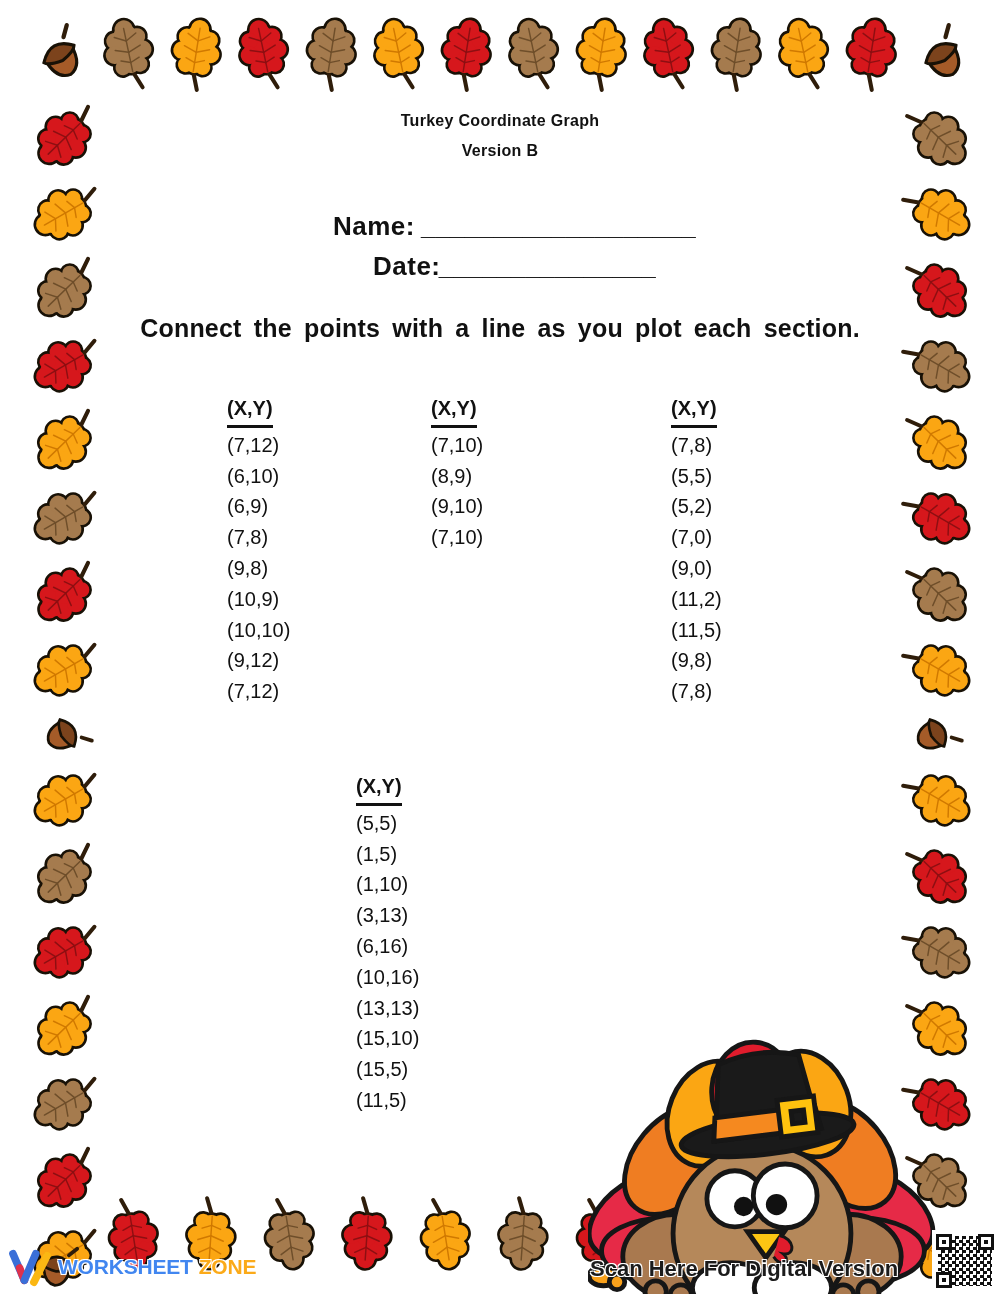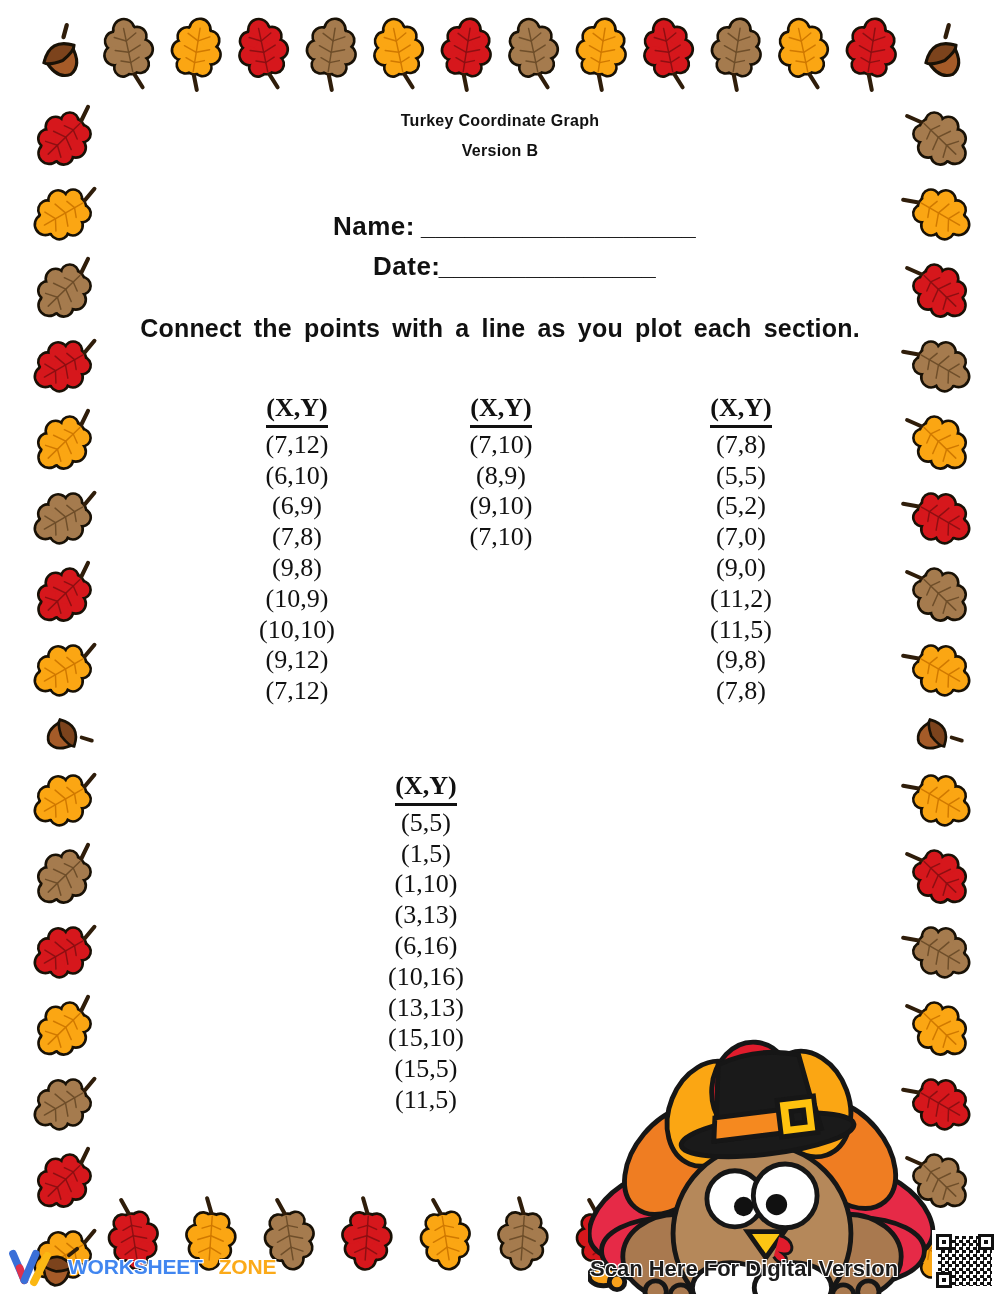--- a/index.html
+++ b/index.html
@@ -32,22 +32,22 @@
 
   
   .title{position:absolute;top:106px;left:0;right:0;text-align:center;z-index:2;
          font-size:16px;font-weight:700;line-height:30px;letter-spacing:.3px;}
   .fill-row{position:absolute;z-index:2;font-size:26px;font-weight:700;letter-spacing:.5px;}
   .fill-row .blank{font-weight:400;letter-spacing:0;font-style:italic;}
   .name-row{top:211px;left:333px;}
   .date-row{top:251px;left:373px;}
   .instruction{position:absolute;top:314px;left:0;right:0;text-align:center;z-index:2;
                font-size:25px;font-weight:700;word-spacing:5px;letter-spacing:.2px;}
-  .coord-col{position:absolute;width:140px;text-align:center;z-index:2;
-             font-size:26px;line-height:30.8px;font-family:Liberation Serif, serif;}
+  .coord-col{position:absolute;width:140px;text-align:left;z-index:2;
+             font-size:20px;line-height:30.8px;}
   .col-1{left:227px;top:393px;}
   .col-2{left:431px;top:393px;}
   .col-3{left:671px;top:393px;}
   .col-4{left:356px;top:771px;}
   .coord-header{display:inline-block;font-weight:700;border-bottom:3px solid #111;
                 padding-bottom:1px;margin-bottom:2px;}
 
   
   .turkey-wrap{position:absolute;left:588px;top:1032px;width:348px;height:262px;z-index:5;line-height:0;}
   .turkey-wrap svg{width:100%;height:100%;}
@@ -55,21 +55,21 @@
   
   .scan-text{position:absolute;left:590px;top:1256px;z-index:6;font-size:22px;font-weight:600;color:#1b1b1b;
              text-shadow:-1px -1px 0 #fff,1px -1px 0 #fff,-1px 1px 0 #fff,1px 1px 0 #fff;}
   .qr{position:absolute;right:2px;bottom:2px;width:66px;height:62px;background:#fff;z-index:7;}
   .qr-noise{position:absolute;inset:6px;
             background:conic-gradient(#111 0 25%,#fff 0 50%,#111 0 75%,#fff 0) 0 0/7px 7px;}
   .qr-f{position:absolute;width:16px;height:16px;border:3px solid #111;background:#fff;box-sizing:border-box;}
   .qr-f::after{content:"";position:absolute;left:3px;top:3px;width:4px;height:4px;background:#111;}
   .qr-f.tl{left:4px;top:4px;} .qr-f.tr{right:4px;top:4px;} .qr-f.bl{left:4px;bottom:4px;}
 
-  .logo{position:absolute;left:6px;top:1248px;z-index:7;display:flex;align-items:center;gap:12px;}
+  .logo{position:absolute;left:6px;top:1248px;z-index:7;display:flex;align-items:center;gap:2px;}
   .logo svg{width:50px;height:38px;overflow:visible;}
   .logo .w1{font-size:21px;font-weight:700;letter-spacing:-.2px;
             text-shadow:-1px -1px 0 #fff,1px -1px 0 #fff,-1px 1px 0 #fff,1px 1px 0 #fff;}
   .logo .w2{font-size:21px;font-weight:700;letter-spacing:-.2px;margin-left:4px;
             text-shadow:-1px -1px 0 #fff,1px -1px 0 #fff,-1px 1px 0 #fff,1px 1px 0 #fff;}
 </style>
 </head>
 <body>
 
 <div class="page">

